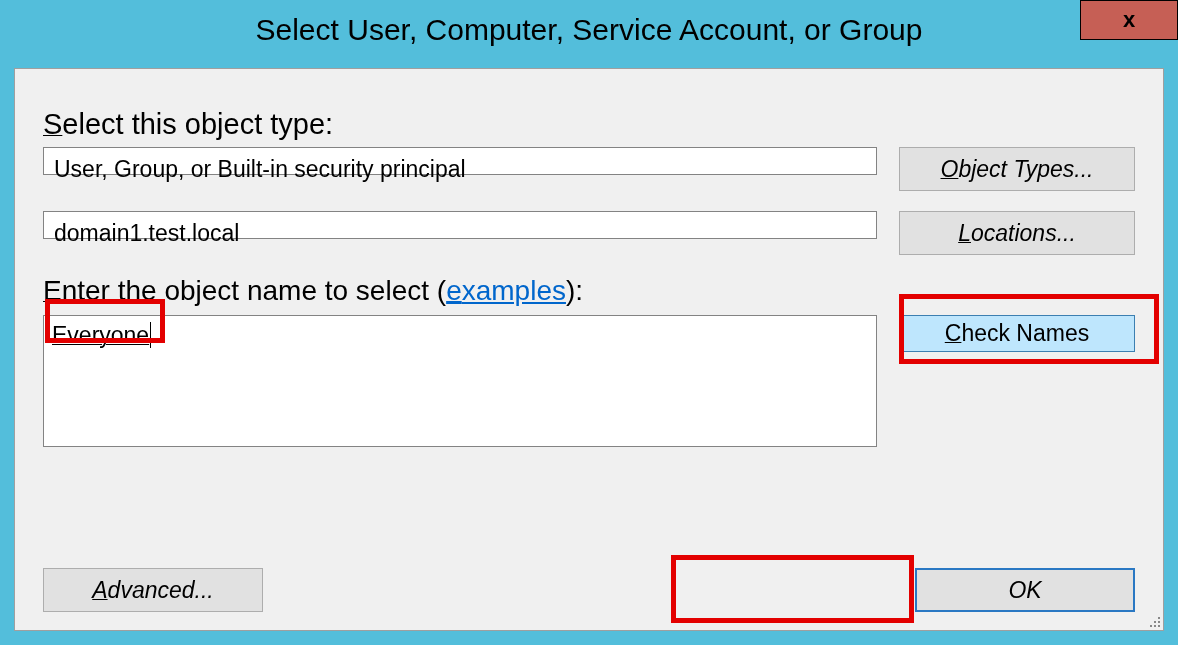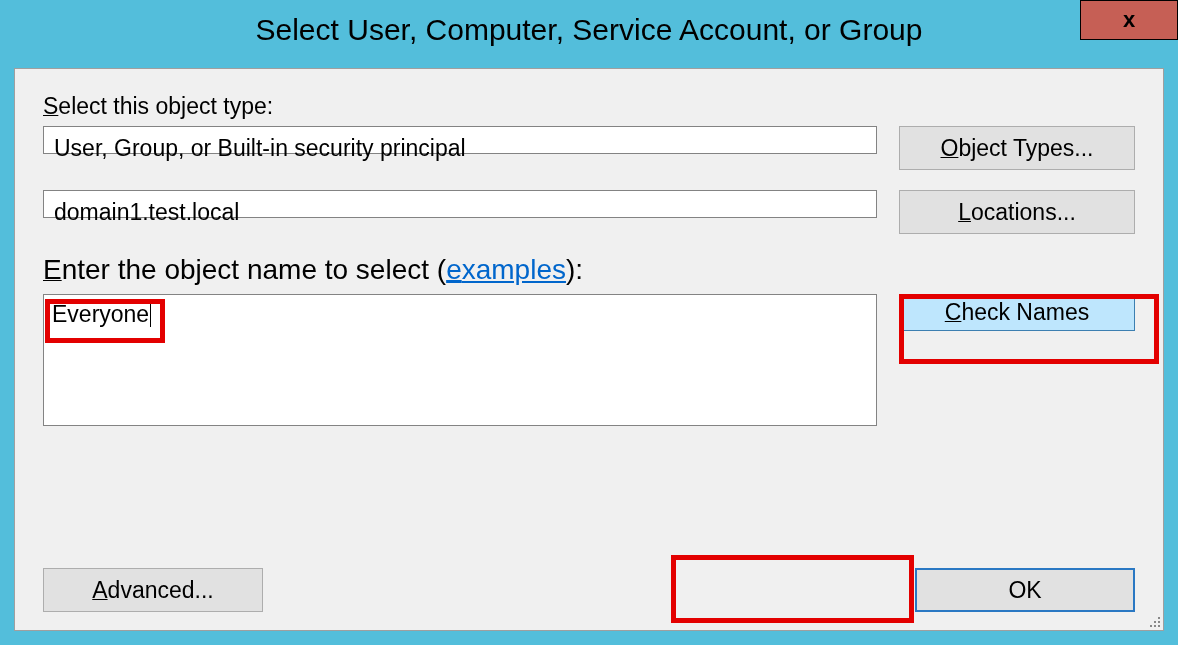--- a/index.html
+++ b/index.html
@@ -55,24 +55,25 @@
       position: absolute;
       top: 68px;
       left: 14px;
       right: 14px;
       bottom: 14px;
       background: #f0f0f0;
       border: 1px solid #9f9f9f;
       padding: 24px 28px 18px 28px;
     }
     .field-label {
-      font-size: 23px;
+      font-size: 29px;
       color: #000;
       margin-bottom: 6px;
       display: block;
+      margin-top: 15px;
     }
     .row {
       display: flex;
       align-items: stretch;
       gap: 22px;
       margin-bottom: 20px;
     }
     .display-field {
       flex: 1;
       background: #fff;
@@ -88,20 +89,21 @@
       border: 1px solid #adadad;
       font-size: 23px;
       color: #000;
       padding: 0 18px;
       cursor: pointer;
       height: 44px;
       display: flex;
       align-items: center;
       justify-content: center;
       white-space: nowrap;
+      font-style: italic;
     }
     .btn-side {
       width: 236px;
     }
     .underline-first {
       text-decoration: underline;
       text-decoration-thickness: 1px;
     }
     .enter-row {
       display: flex;
@@ -112,20 +114,21 @@
       flex: 1;
       height: 132px;
       background: #fff;
       border: 1px solid #838383;
       padding: 6px 8px;
       font-size: 23px;
       color: #000;
       position: relative;
     }
     .resolved-name {
+      text-decoration: underline;
       text-decoration-thickness: 1px;
       margin-top: 20px;
     }
     .cursor-line {
       display: inline-block;
       width: 1px;
       height: 26px;
       background: #000;
       vertical-align: text-bottom;
       margin-left: 1px;

